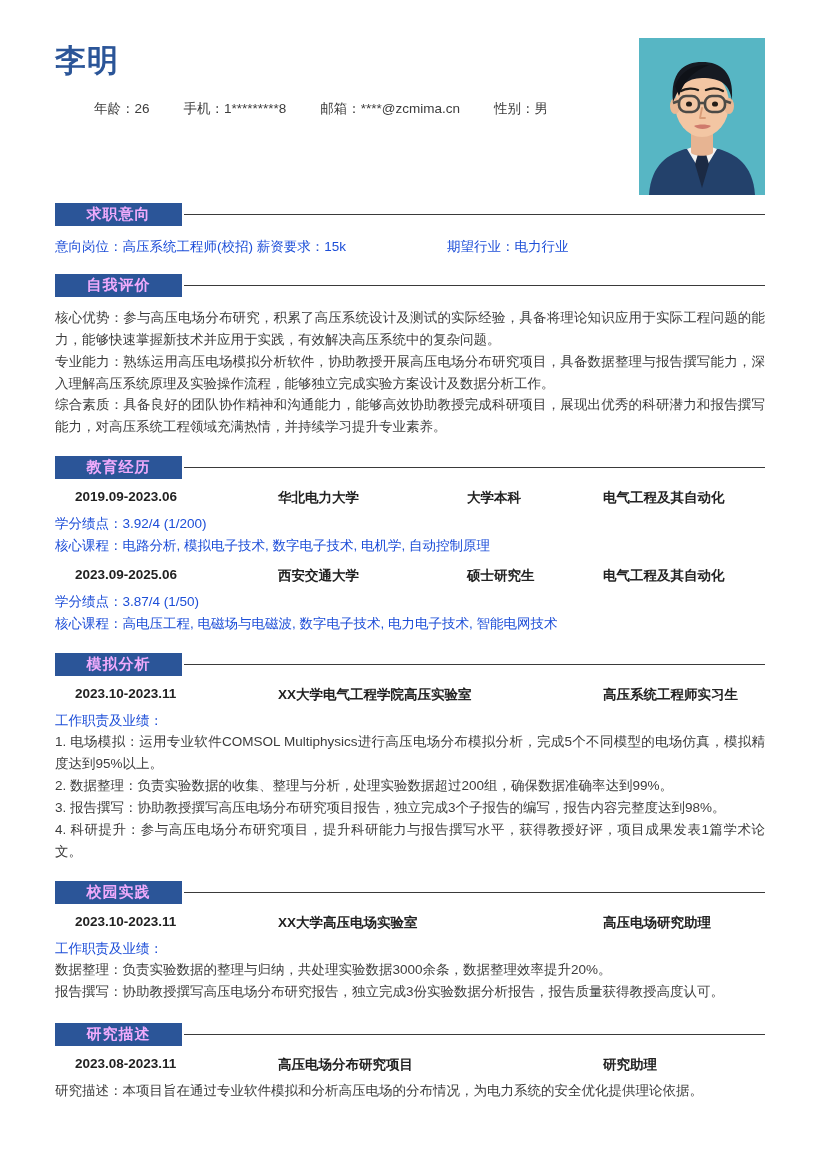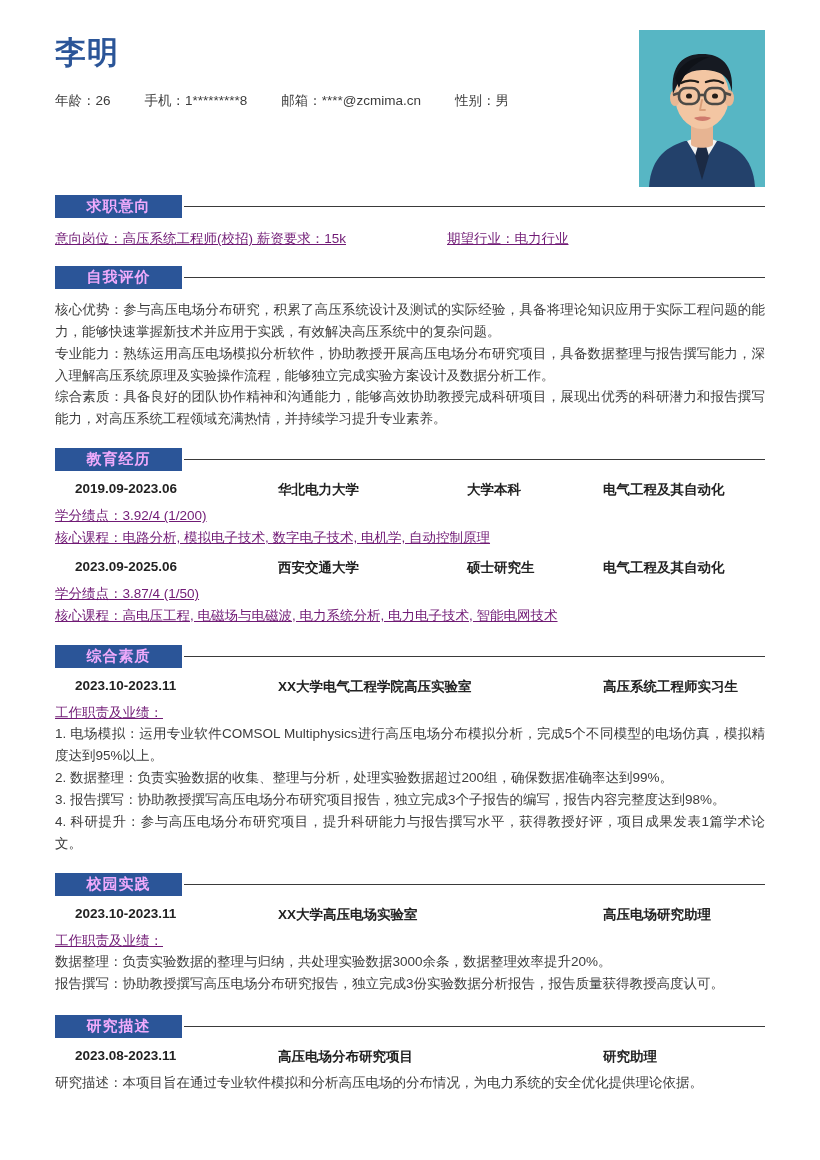--- a/index.html
+++ b/index.html
@@ -8,21 +8,21 @@
     height: 1160px;
     background: #ffffff;
     font-family: "Liberation Sans", "DejaVu Sans", sans-serif;
     overflow: hidden;
   }
   .page {
     position: relative;
     width: 820px;
     height: 1160px;
     background: #ffffff;
-    padding: 0 55px;
+    padding: 8px 55px;
   }
 
   
   .header {
     position: relative;
     height: 195px;
     padding-top: 36px;
   }
   .name {
     font-size: 31px;
@@ -31,20 +31,21 @@
     letter-spacing: 1px;
     line-height: 1.1;
     margin-bottom: 22px;
   }
   .contact-row {
     display: flex;
     align-items: baseline;
     font-size: 13.5px;
     color: #3c3c3c;
     white-space: nowrap;
+    margin-left: 39px;
   }
   .contact-item { margin-right: 34px; }
   .contact-item:last-child { margin-right: 0; }
 
   .photo {
     position: absolute;
     top: 30px;
     right: 0px;
     width: 126px;
     height: 157px;
@@ -76,23 +77,22 @@
   .sec-rule {
     flex: 1;
     height: 1px;
     background: #3a3a3a;
     margin-left: 2px;
   }
 
   
   .body-line {
     font-size: 13.5px;
-    color: #701a75;
+    color: #1d4ed8;
     line-height: 1.62;
-    text-decoration: underline;
   }
   .para {
     font-size: 13.5px;
     color: #3c3c3c;
     line-height: 1.62;
     text-align: justify;
   }
 
   
   .entry { margin-top: 2px; }
@@ -215,29 +215,29 @@
     <div class="spacer-8"></div>
 
     <div class="entry">
       <div class="entry-row">
         <span class="c-date">2023.09-2025.06</span>
         <span class="c-org">西安交通大学</span>
         <span class="c-deg">硕士研究生</span>
         <span class="c-maj">电气工程及其自动化</span>
       </div>
       <div class="body-line">学分绩点：3.87/4 (1/50)</div>
-      <div class="body-line">核心课程：高电压工程, 电磁场与电磁波, 电力系统分析, 电力电子技术, 智能电网技术</div>
+      <div class="body-line">核心课程：高电压工程, 电磁场与电磁波, 数字电子技术, 电力电子技术, 智能电网技术</div>
     </div>
   </div>
 
   <div class="spacer-18"></div>
 
   <div class="section">
     <div class="sec-head">
-      <div class="sec-box">综合素质</div>
+      <div class="sec-box">模拟分析</div>
       <div class="sec-rule"></div>
     </div>
 
     <div class="entry">
       <div class="entry-row">
         <span class="c-date">2023.10-2023.11</span>
         <span class="c-org">XX大学电气工程学院高压实验室</span>
         <span class="c-role">高压系统工程师实习生</span>
       </div>
       <div class="body-line">工作职责及业绩：</div>

